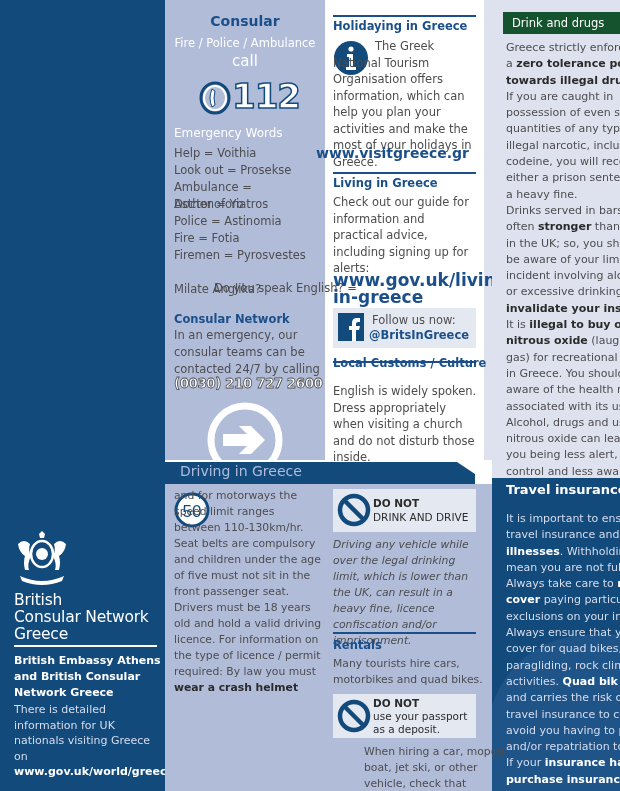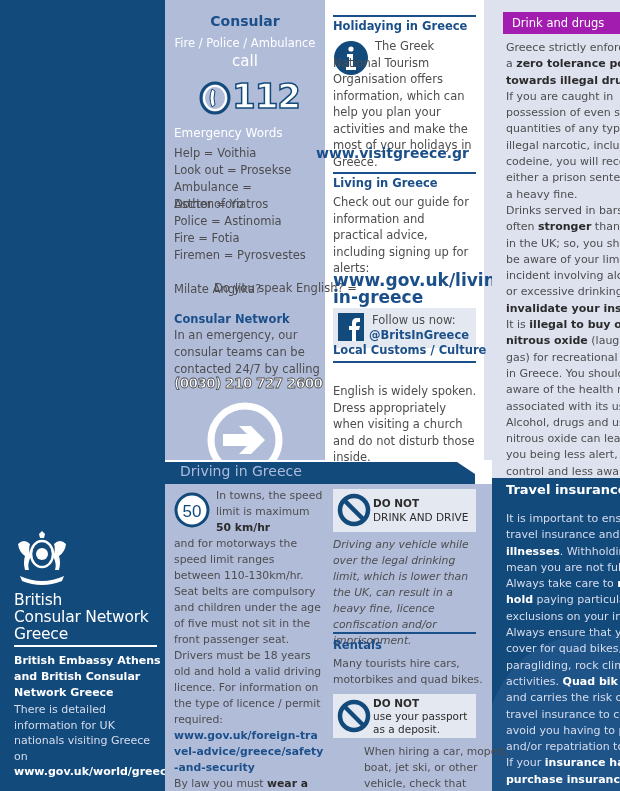--- a/index.html
+++ b/index.html
@@ -28,21 +28,21 @@
   #arrow-circle { left:205px; top:398px; width:80px; height:62px; }
   
   .section-rule { height:1.5px; background:#1b4f8a; }
   .section-title { font-weight:bold; font-size:11.5px; color:#1b4f8a; }
   .body-text { font-size:11.5px; line-height:16.5px; color:#4d4d4f; }
   .link { font-weight:bold; color:#1b4f8a; }
   #right-strip { left:484px; top:0; width:8px; height:460px; background:#dde2ee; }
   #fb-box { left:333px; top:308px; width:143px; height:40px; background:#e4e8f1; }
   
   #drink-col { left:492px; top:0; width:128px; height:478px; background:#dde2ee; }
-  #drink-title { left:503px; top:12px; width:117px; height:22px; background:#a21caf; color:#ffffff; font-size:11.5px; line-height:22px; padding-left:9px; box-sizing:border-box; }
+  #drink-title { left:503px; top:12px; width:117px; height:22px; background:#14532d; color:#ffffff; font-size:11.5px; line-height:22px; padding-left:9px; box-sizing:border-box; }
   #drink-text { left:506px; top:40px; width:160px; font-size:11px; line-height:16.3px; color:#4d4d4f; white-space:nowrap; }
   #drink-text b { color:#2b2b2b; }
   #travel-col { left:492px; top:478px; width:128px; height:313px; background:#134a7c; overflow:hidden; }
   #travel-title { left:506px; top:482px; font-weight:bold; font-size:13px; color:#ffffff; white-space:nowrap; }
   #travel-text { left:506px; top:511px; width:200px; font-size:11px; line-height:16.3px; color:#d6dcec; white-space:nowrap; }
   #travel-text b { color:#ffffff; }
   #travel-swoosh { left:492px; top:625px; width:128px; height:166px; }
   
   #driving-bar { left:165px; top:462px; width:310px; height:22px; }
   #driving-title { left:180px; top:463px; font-size:14px; color:#aebcdc; }
@@ -134,21 +134,21 @@
 
 <div id="fb-box" class="abs"></div>
 <svg class="abs" style="left:338px;top:313px;width:26px;height:28px;" viewBox="0 0 26 28">
   <rect width="26" height="28" fill="#134a7c"></rect>
   <path d="M14 28 v-11 h-3 v-4 h3 v-3 q0 -5 5 -5 h3 v4 h-2 q-2 0 -2 2 v2 h4 l-1 4 h-3 v11z" fill="#ffffff"></path>
 </svg>
 <div class="abs body-text" style="left:372px;top:312px;">Follow us now:</div>
 <div class="abs link" style="left:369px;top:328px;font-size:11.5px;">@BritsInGreece</div>
 
 <div class="abs section-rule" style="left:333px;top:361px;width:143px;"></div>
-<div class="abs section-title" style="left:333px;top:343px;">Local Customs / Culture</div>
+<div class="abs section-title" style="left:333px;top:356px;">Local Customs / Culture</div>
 <div class="abs body-text" style="left:333px;top:383px;width:146px;">English is widely spoken. Dress appropriately when visiting a church and do not disturb those inside.</div>
 
 <div id="drink-col" class="abs"></div>
 <div id="drink-title" class="abs">Drink and drugs</div>
 <div id="drink-text" class="abs">
     <div><span>Greece strictly enforce</span></div>
     <div><span>a </span><b>zero tolerance polic</b></div>
     <div><span></span><b>towards illegal drugs</b></div>
     <div><span>If you are caught in</span></div>
     <div><span>possession of even sma</span></div>
@@ -181,21 +181,21 @@
 <svg id="travel-swoosh" class="abs" viewBox="0 0 128 166">
   <path d="M0 80 Q30 0 128 10 L128 166 L0 166z" fill="#2a5d93" opacity="0.55"></path>
 </svg>
 <div id="travel-title" class="abs">Travel insurance</div>
 <div id="travel-text" class="abs">
     <div><span>It is important to ensu</span></div>
     <div><span>travel insurance and sp</span></div>
     <div><span></span><b>illnesses</b><span>. Withholding</span></div>
     <div><span>mean you are not fully</span></div>
     <div><span>Always take care to </span><b>re</b></div>
-    <div><span></span><b>hold</b><span> paying particula</span></div>
+    <div><span></span><b>cover</b><span> paying particula</span></div>
     <div><span>exclusions on your ins</span></div>
     <div><span>Always ensure that yo</span></div>
     <div><span>cover for quad bikes,</span></div>
     <div><span>paragliding, rock climb</span></div>
     <div><span>activities. </span><b>Quad bik</b></div>
     <div><span>and carries the risk of</span></div>
     <div><span>travel insurance to cov</span></div>
     <div><span>avoid you having to pa</span></div>
     <div><span>and/or repatriation to</span></div>
     <div><span>If your </span><b>insurance has</b></div>
@@ -206,26 +206,21 @@
 <svg id="driving-bar" class="abs" viewBox="0 0 310 22" preserveAspectRatio="none">
   <path d="M0 0 H292 L310 12 V22 H0z" fill="#134a7c"></path>
 </svg>
 <div id="driving-title" class="abs">Driving in Greece</div>
 <div id="driving-area" class="abs"></div>
 <svg id="speed-icon" class="abs" viewBox="0 0 36 36">
   <circle cx="18" cy="18" r="16" fill="#ffffff" stroke="#134a7c" stroke-width="3"></circle>
   <text x="18" y="25" text-anchor="middle" font-family="Liberation Sans, sans-serif" font-size="17" fill="#134a7c">50</text>
 </svg>
 <div id="drive-left-text" class="abs">
-  <div style="padding-left:42px;">
-    <span>In towns, the speed limit is maximum</span>
-    <b>50 km/hr</b>
-  </div>
   <span>and for motorways the speed limit ranges between 110-130km/hr. Seat belts are compulsory and children under the age of five must not sit in the front passenger seat. Drivers must be 18 years old and hold a valid driving licence. For information on the type of licence / permit required:</span>
-  <div class="link" style="word-break:break-all;">www.gov.uk/foreign-travel-advice/greece/safety-and-security</div>
   <span>By law you must</span>
   <b>wear a crash helmet</b>
   
 </div>
 
 <div id="notice1" class="abs notice-box">
   <svg class="notice-icon" style="position:absolute;left:4px;top:4px;" viewBox="0 0 34 34">
     <circle cx="17" cy="17" r="14" fill="none" stroke="#134a7c" stroke-width="4.5"></circle>
     <line x1="7" y1="7" x2="27" y2="27" stroke="#134a7c" stroke-width="4.5"></line>
   </svg>

